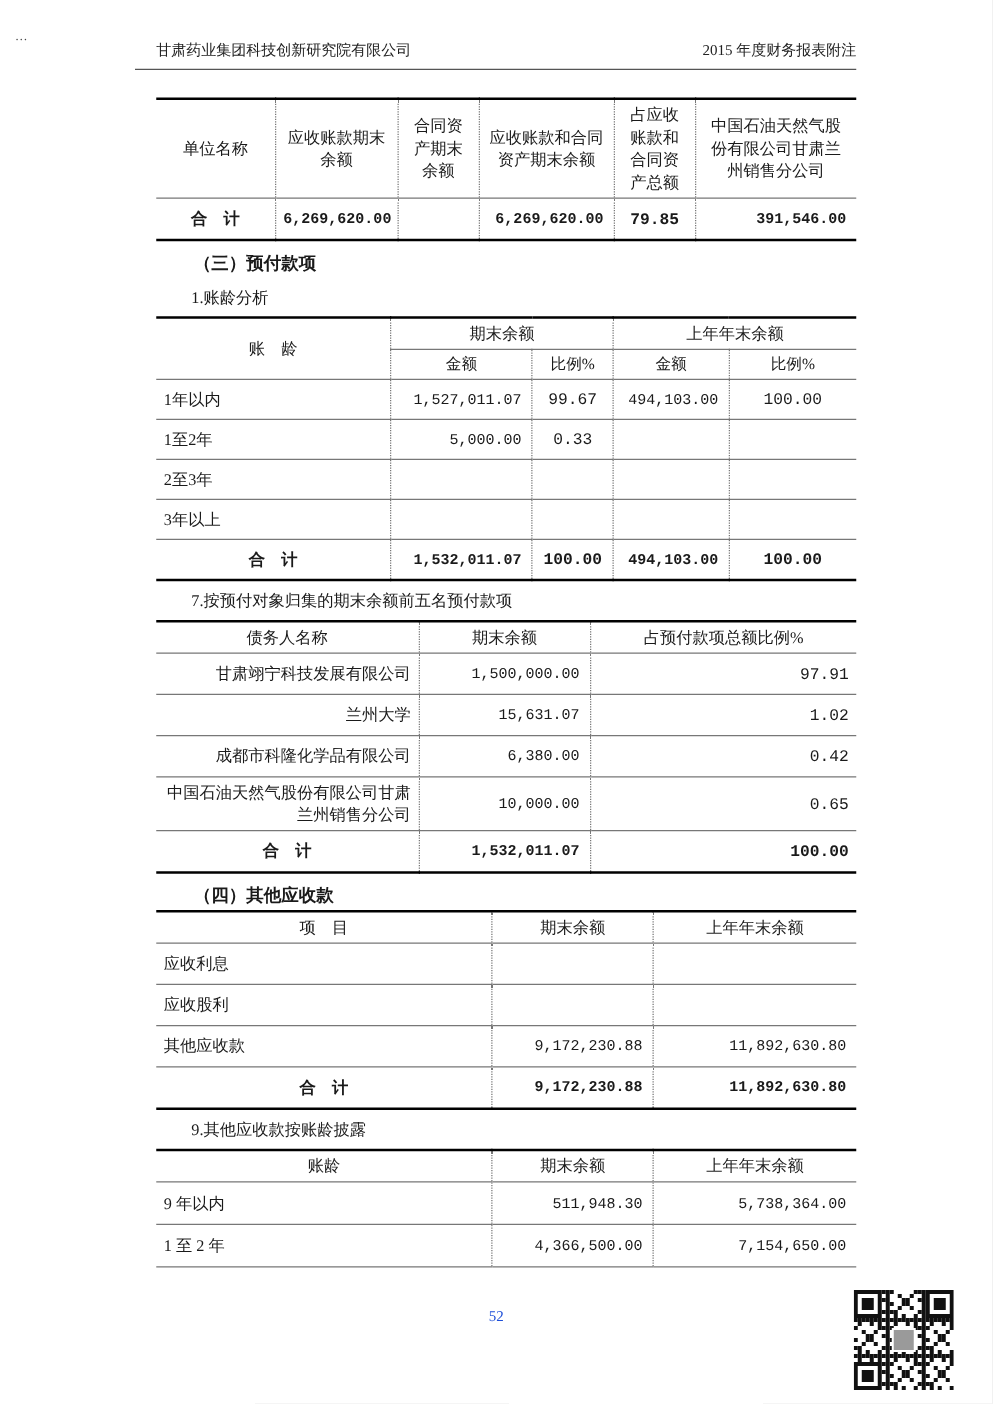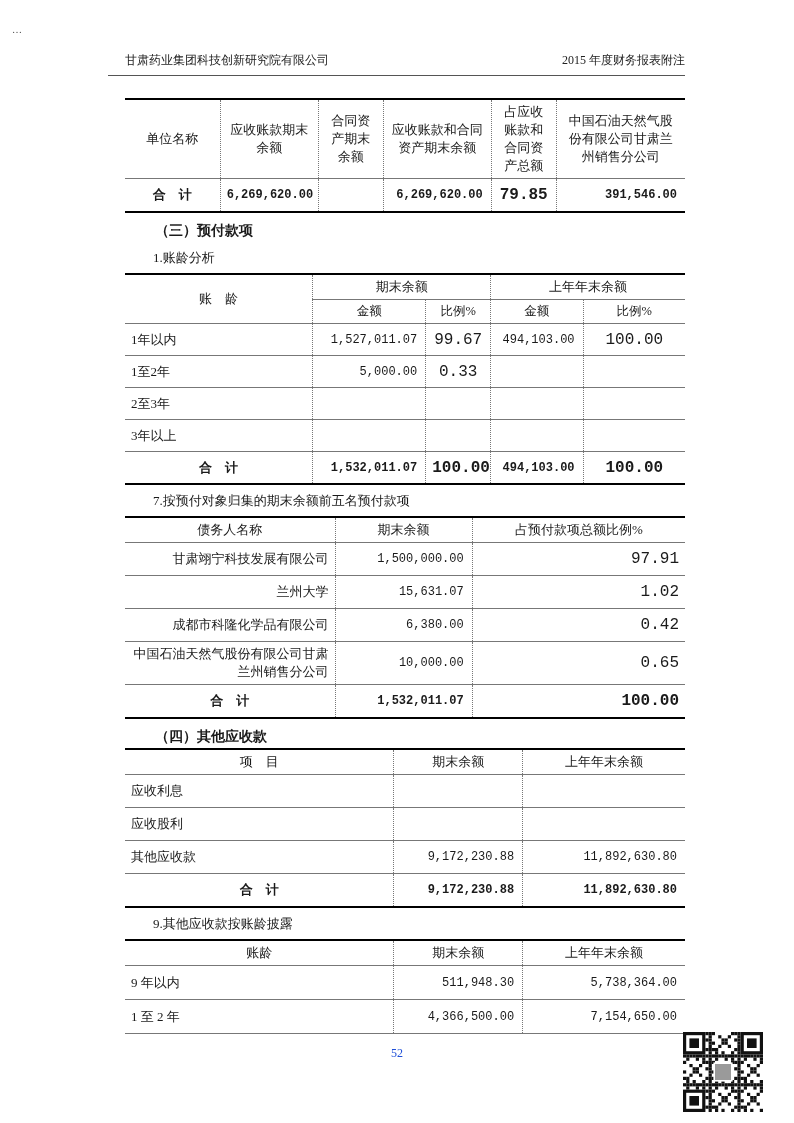--- a/index.html
+++ b/index.html
@@ -14,21 +14,21 @@
   }
   .corner-mark{
     position:absolute;left:12px;top:24px;
     font-size:10px;color:#444;letter-spacing:1px;
   }
   .content{
     position:absolute;left:125px;top:0;width:560px;
   }
   .doc-header{
     margin-left:-17px;
-    padding:52px 0 6px 17px;
+    padding:32px 0 6px 17px;
     border-bottom:1px solid #555;
     display:flex;justify-content:space-between;
     font-size:12px;color:#222;
   }
   table{
     border-collapse:collapse;table-layout:fixed;width:100%;
     border-top:2.5px solid #000;border-bottom:2.5px solid #000;
     font-size:13px;
   }
   table.open-bottom{border-bottom:1.5px solid #333;}
@@ -43,21 +43,21 @@
   th:last-child,td:last-child{border-right:none;}
   th{text-align:center;vertical-align:middle;}
   td{vertical-align:middle;height:24px;}
   .num{
     text-align:right;
     font-family:"Liberation Mono", monospace;font-size:12px;
     padding-right:8px;
   }
   .pct{
     text-align:center;
-    font-family:"Liberation Mono", monospace;font-size:16px;
+    font-family:"Liberation Mono", monospace;font-size:13px;
   }
   .lbl{text-align:left;padding-left:6px;margin-top:31px;}
   tr.total td{font-weight:bold;}
   tr.total td.lbl-c{text-align:center;font-weight:bold;}
   .sec-title{
     font-size:14px;font-weight:bold;
     padding:9px 0 2px 30px;
   }
   .sec-item{
     font-size:13px;

